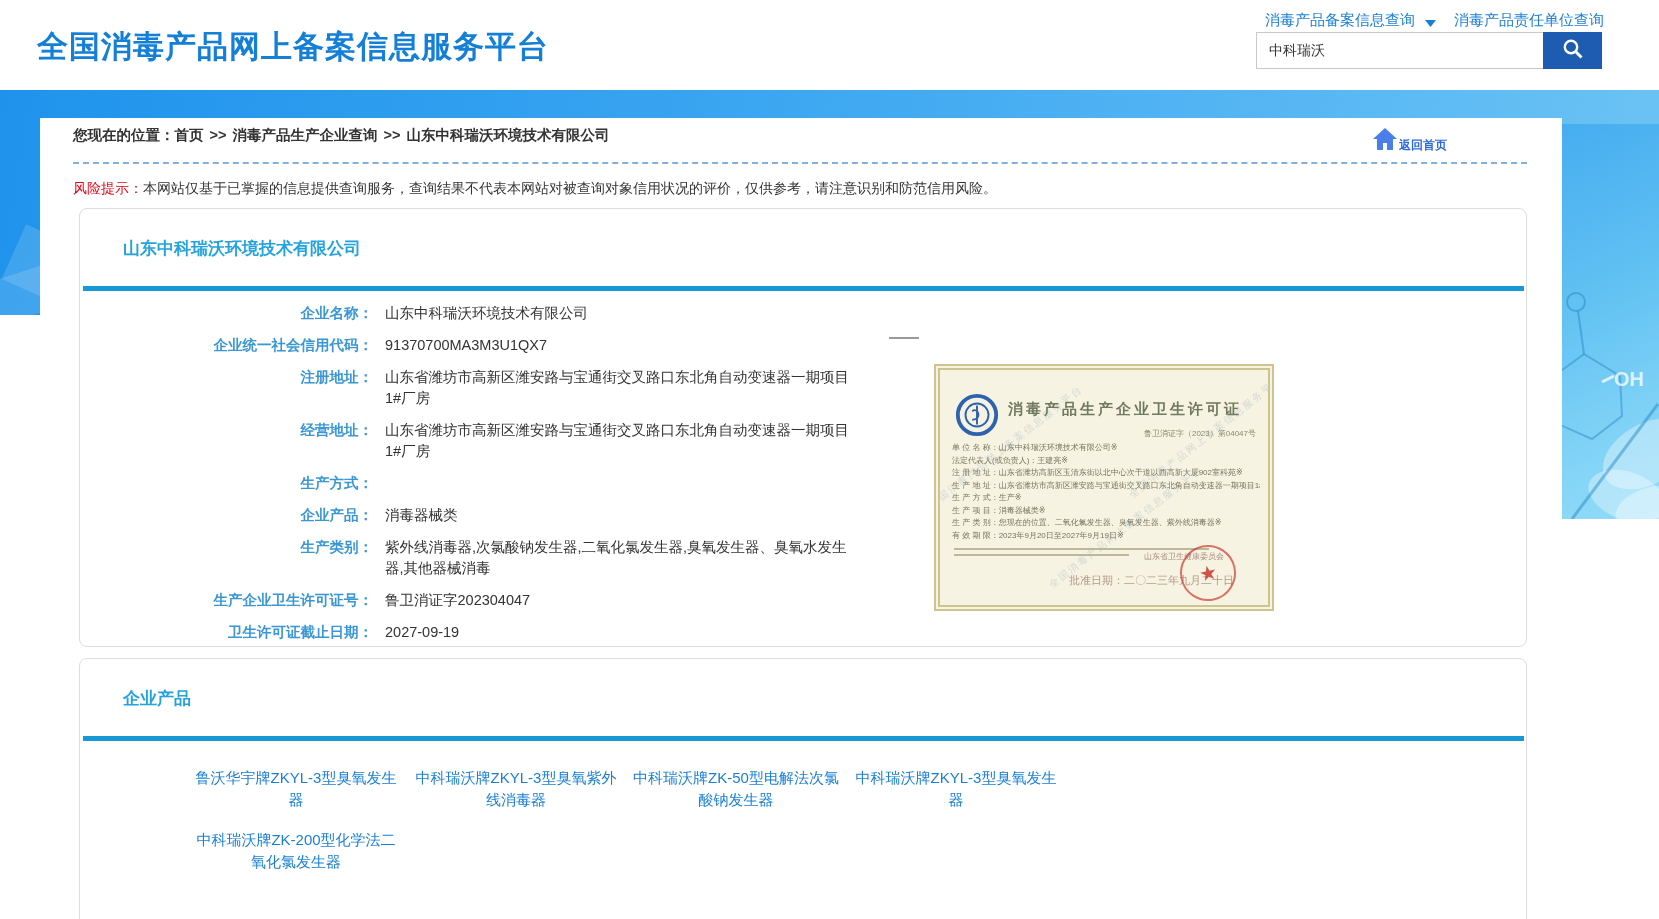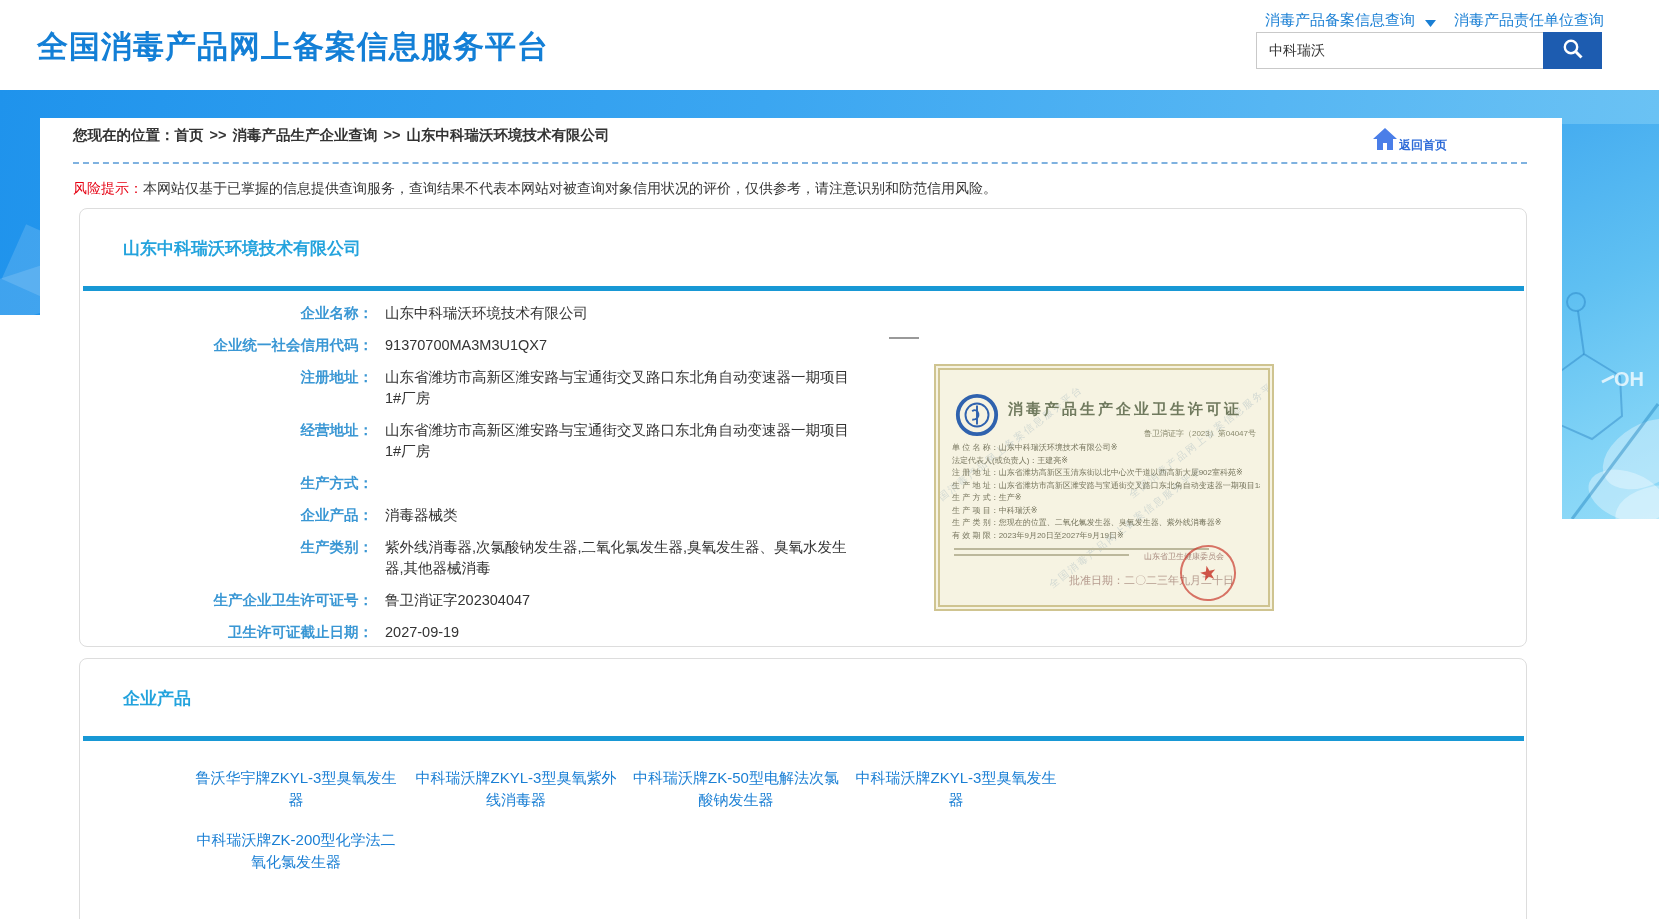--- a/index.html
+++ b/index.html
@@ -203,21 +203,21 @@
           </svg>
         </div>
         <div class="cert-title">消毒产品生产企业卫生许可证</div>
         <div class="cert-no">鲁卫消证字（2023）第04047号</div>
         <div class="cert-lines">
           <div class="cert-line">单 位 名 称：山东中科瑞沃环境技术有限公司※</div>
           <div class="cert-line">法定代表人(或负责人)：王建亮※</div>
           <div class="cert-line">注 册 地 址：山东省潍坊高新区玉清东街以北中心次干道以西高新大厦902室科苑※</div>
           <div class="cert-line">生 产 地 址：山东省潍坊市高新区潍安路与宝通街交叉路口东北角自动变速器一期项目1#厂房※</div>
           <div class="cert-line">生 产 方 式：生产※</div>
-          <div class="cert-line">生 产 项 目：中科瑞沃※</div>
+          <div class="cert-line">生 产 项 目：消毒器械类※</div>
           <div class="cert-line">生 产 类 别：您现在的位置、二氧化氯发生器、臭氧发生器、紫外线消毒器※</div>
           <div class="cert-line">有 效 期 限：2023年9月20日至2027年9月19日※</div>
         </div>
         <div class="cert-fineprint">
           <div class="fp" style="width:255px;"></div>
           <div class="fp" style="width:175px;"></div>
         </div>
         <div class="cert-issuer">山东省卫生健康委员会</div>
         <div class="cert-date">批准日期：二〇二三年九月二十日</div>
         <div class="cert-seal">★</div>

